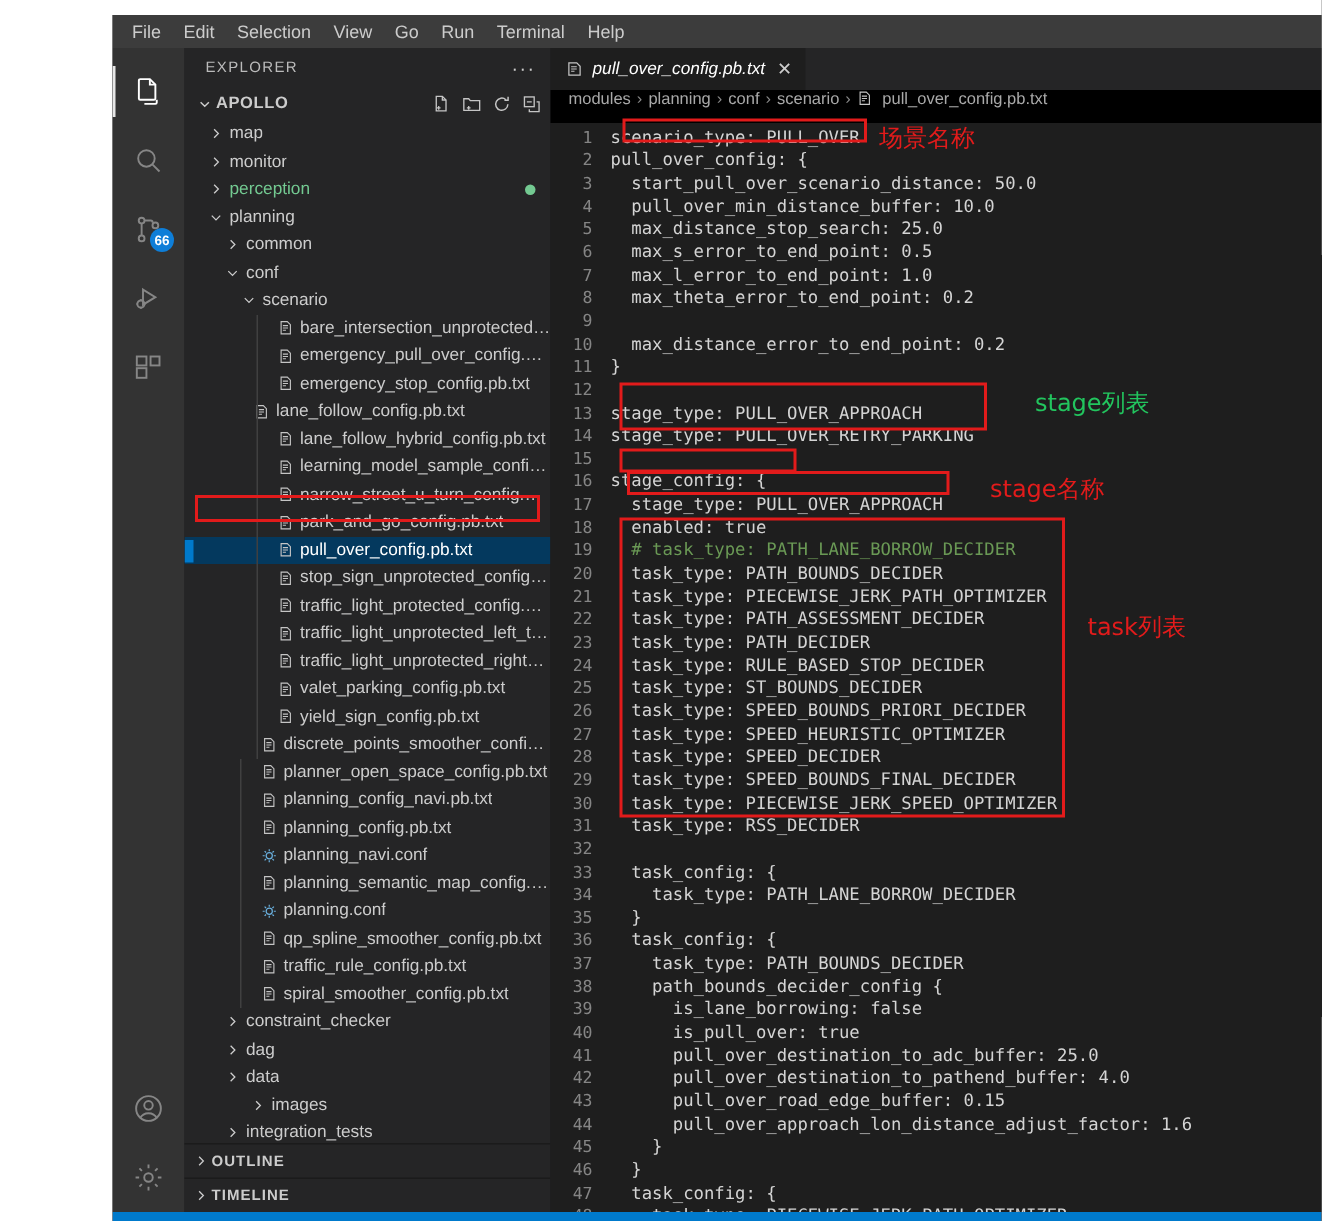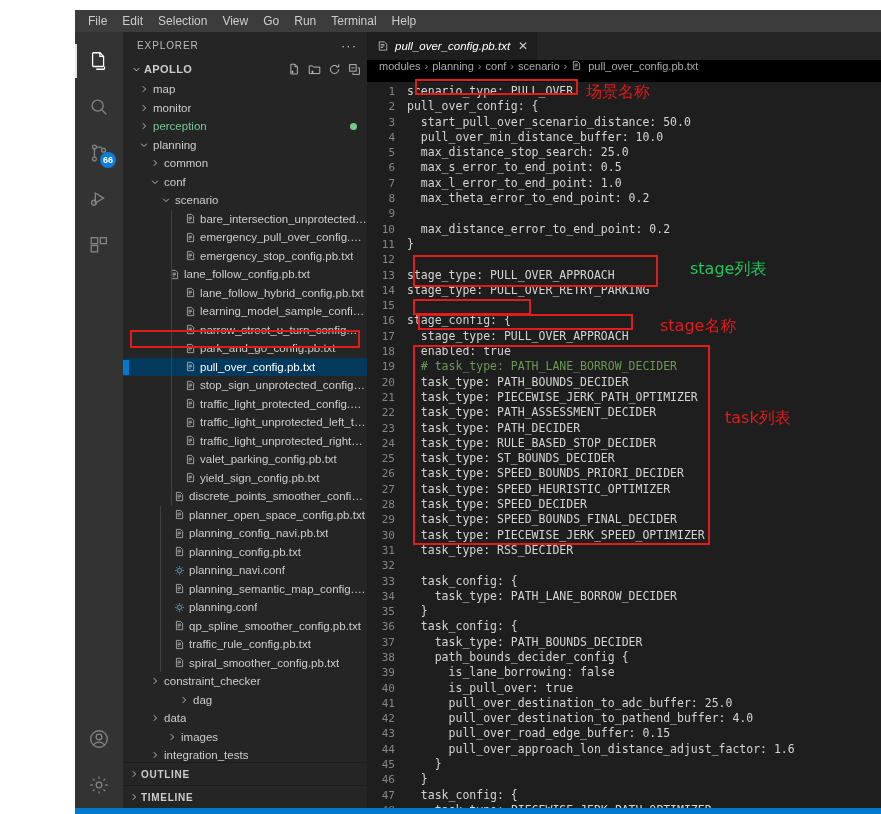--- a/index.html
+++ b/index.html
@@ -601,21 +601,21 @@
             <span class="lbl">spiral_smoother_config.pb.txt</span>
           </div>
           <div class="row" style="padding-left: 26px;">
             <span class="chev">
               <svg width="10" height="10" viewBox="0 0 16 16" fill="none" stroke="currentColor" stroke-width="1.4">
                 <path d="M6 3.5l4.5 4.5L6 12.5"></path>
               </svg>
             </span>
             <span class="lbl">constraint_checker</span>
           </div>
-          <div class="row" style="padding-left: 26px; margin-left: 29px;">
+          <div class="row" style="padding-left: 26px;">
             <span class="chev">
               <svg width="10" height="10" viewBox="0 0 16 16" fill="none" stroke="currentColor" stroke-width="1.4">
                 <path d="M6 3.5l4.5 4.5L6 12.5"></path>
               </svg>
             </span>
             <span class="lbl">dag</span>
           </div>
           <div class="row" style="padding-left: 26px; text-align: right;">
             <span class="chev">
               <svg width="10" height="10" viewBox="0 0 16 16" fill="none" stroke="currentColor" stroke-width="1.4">

